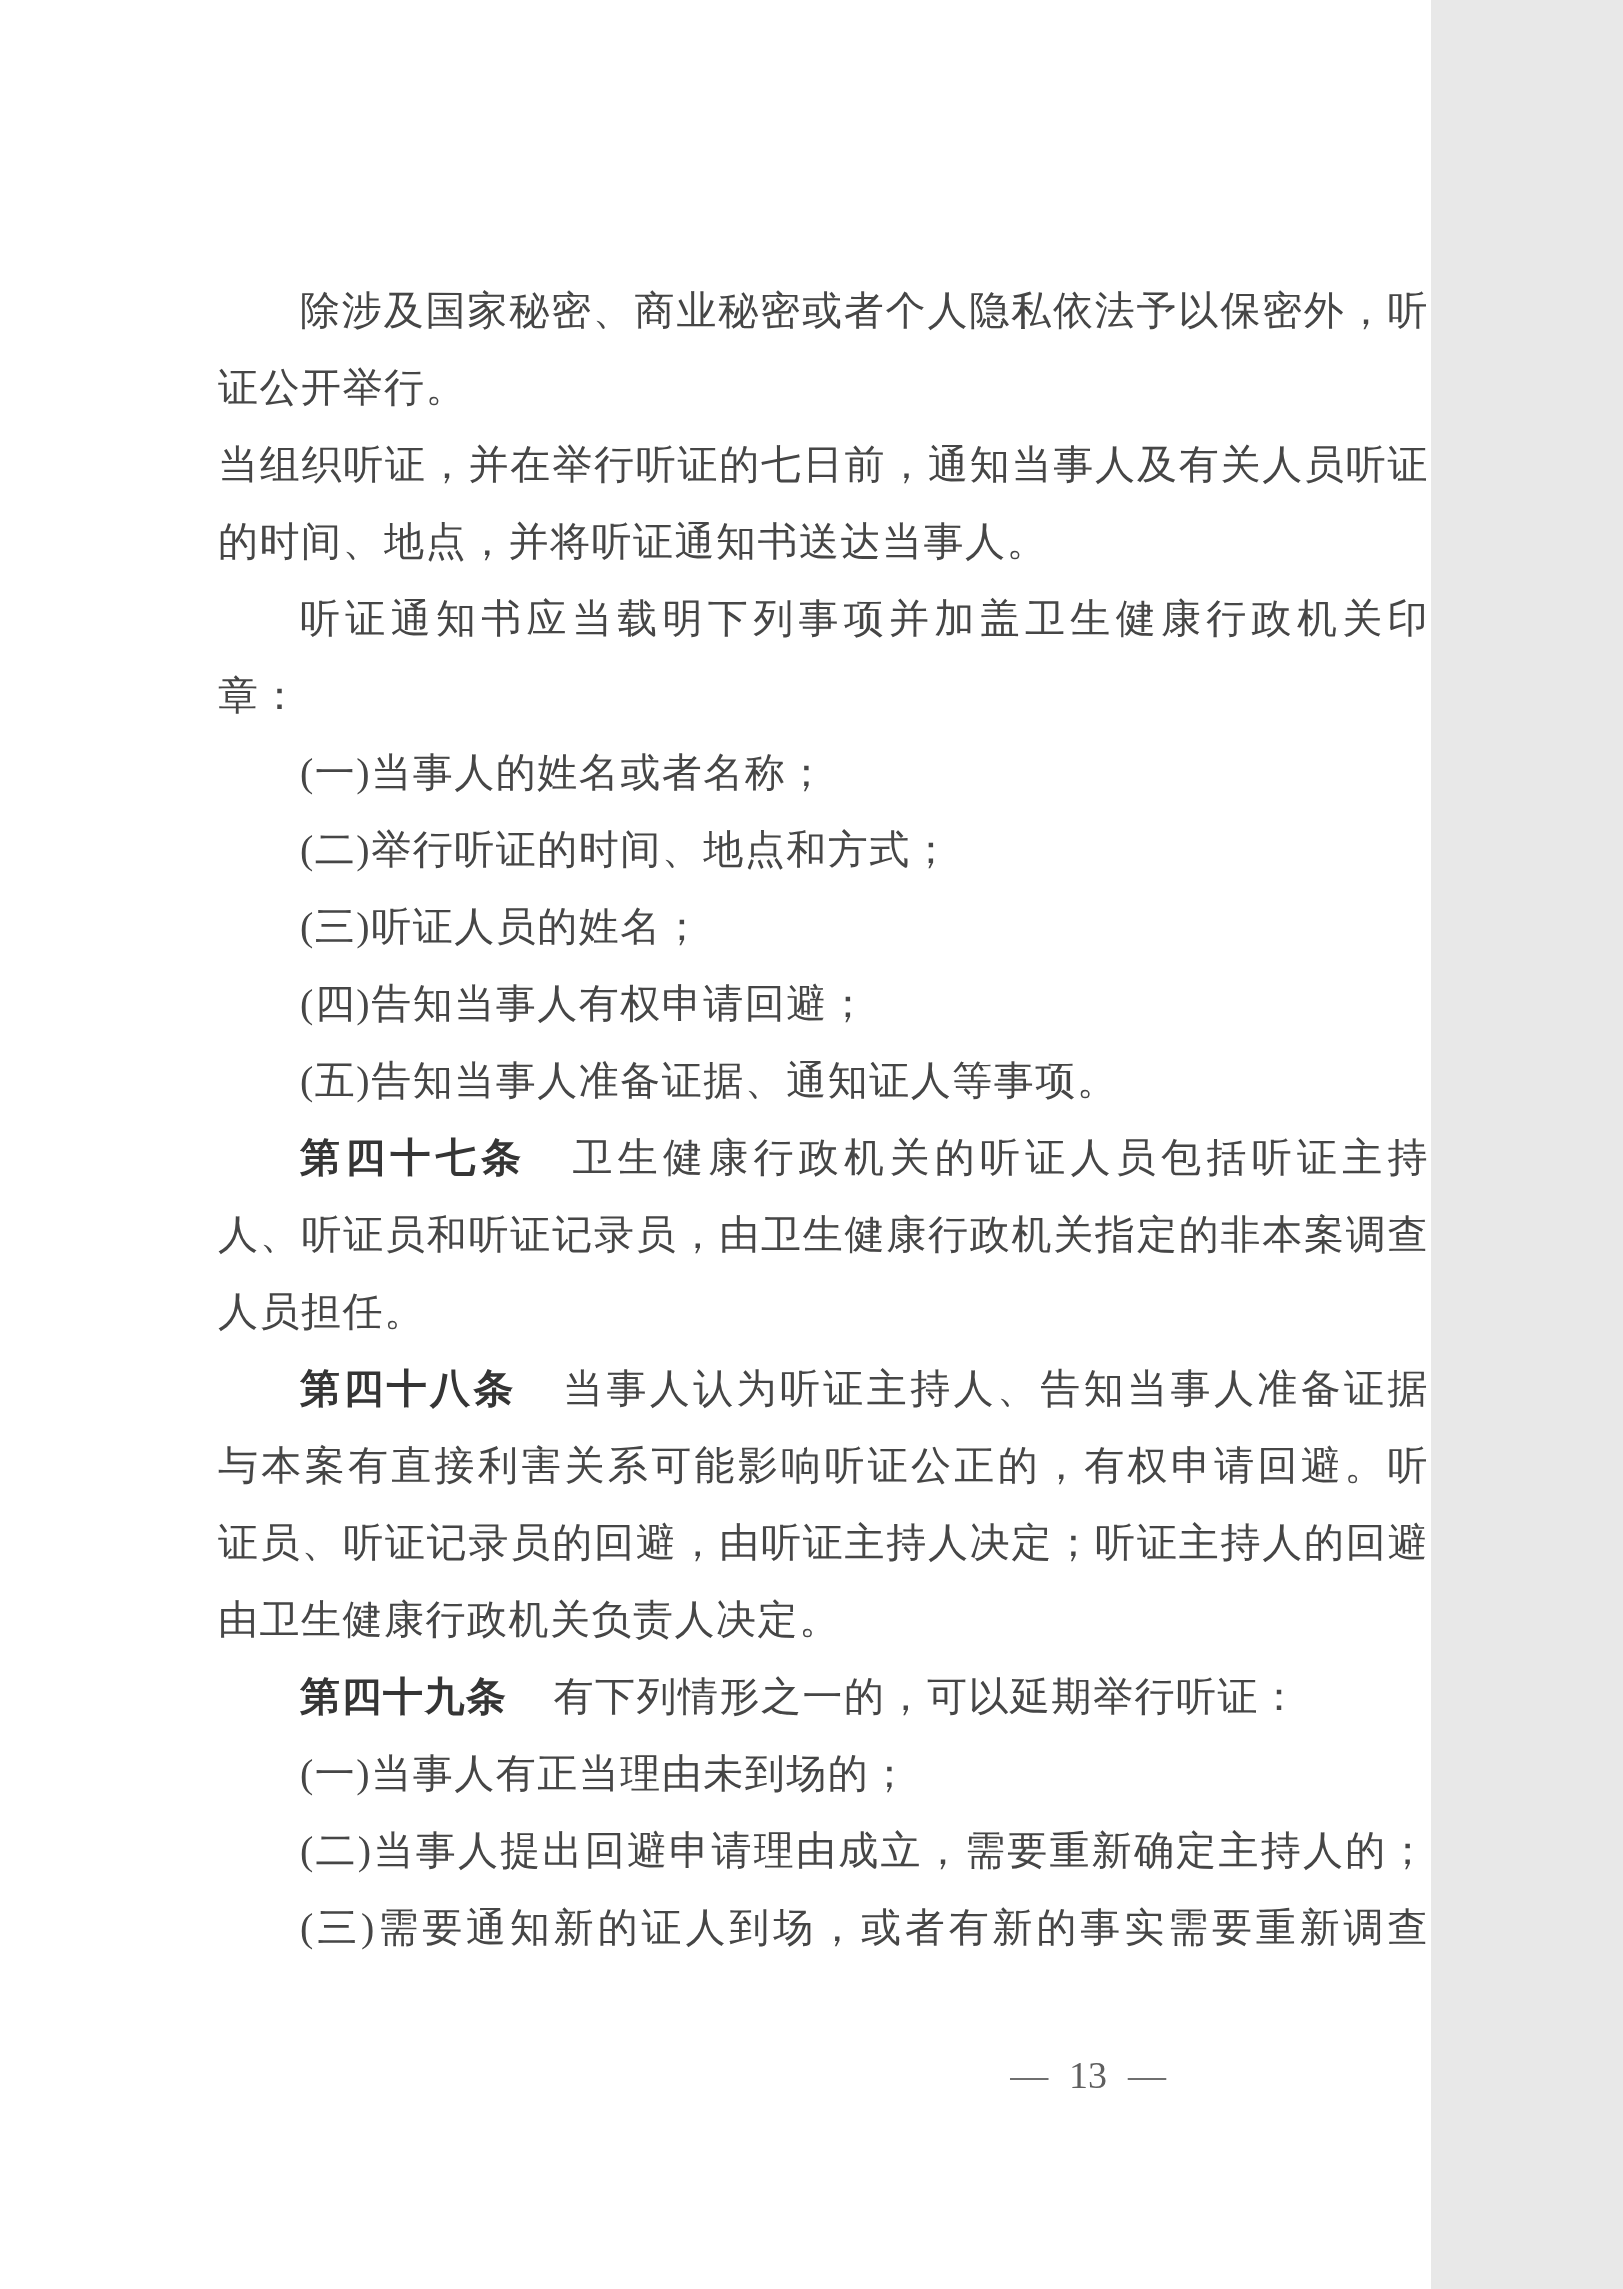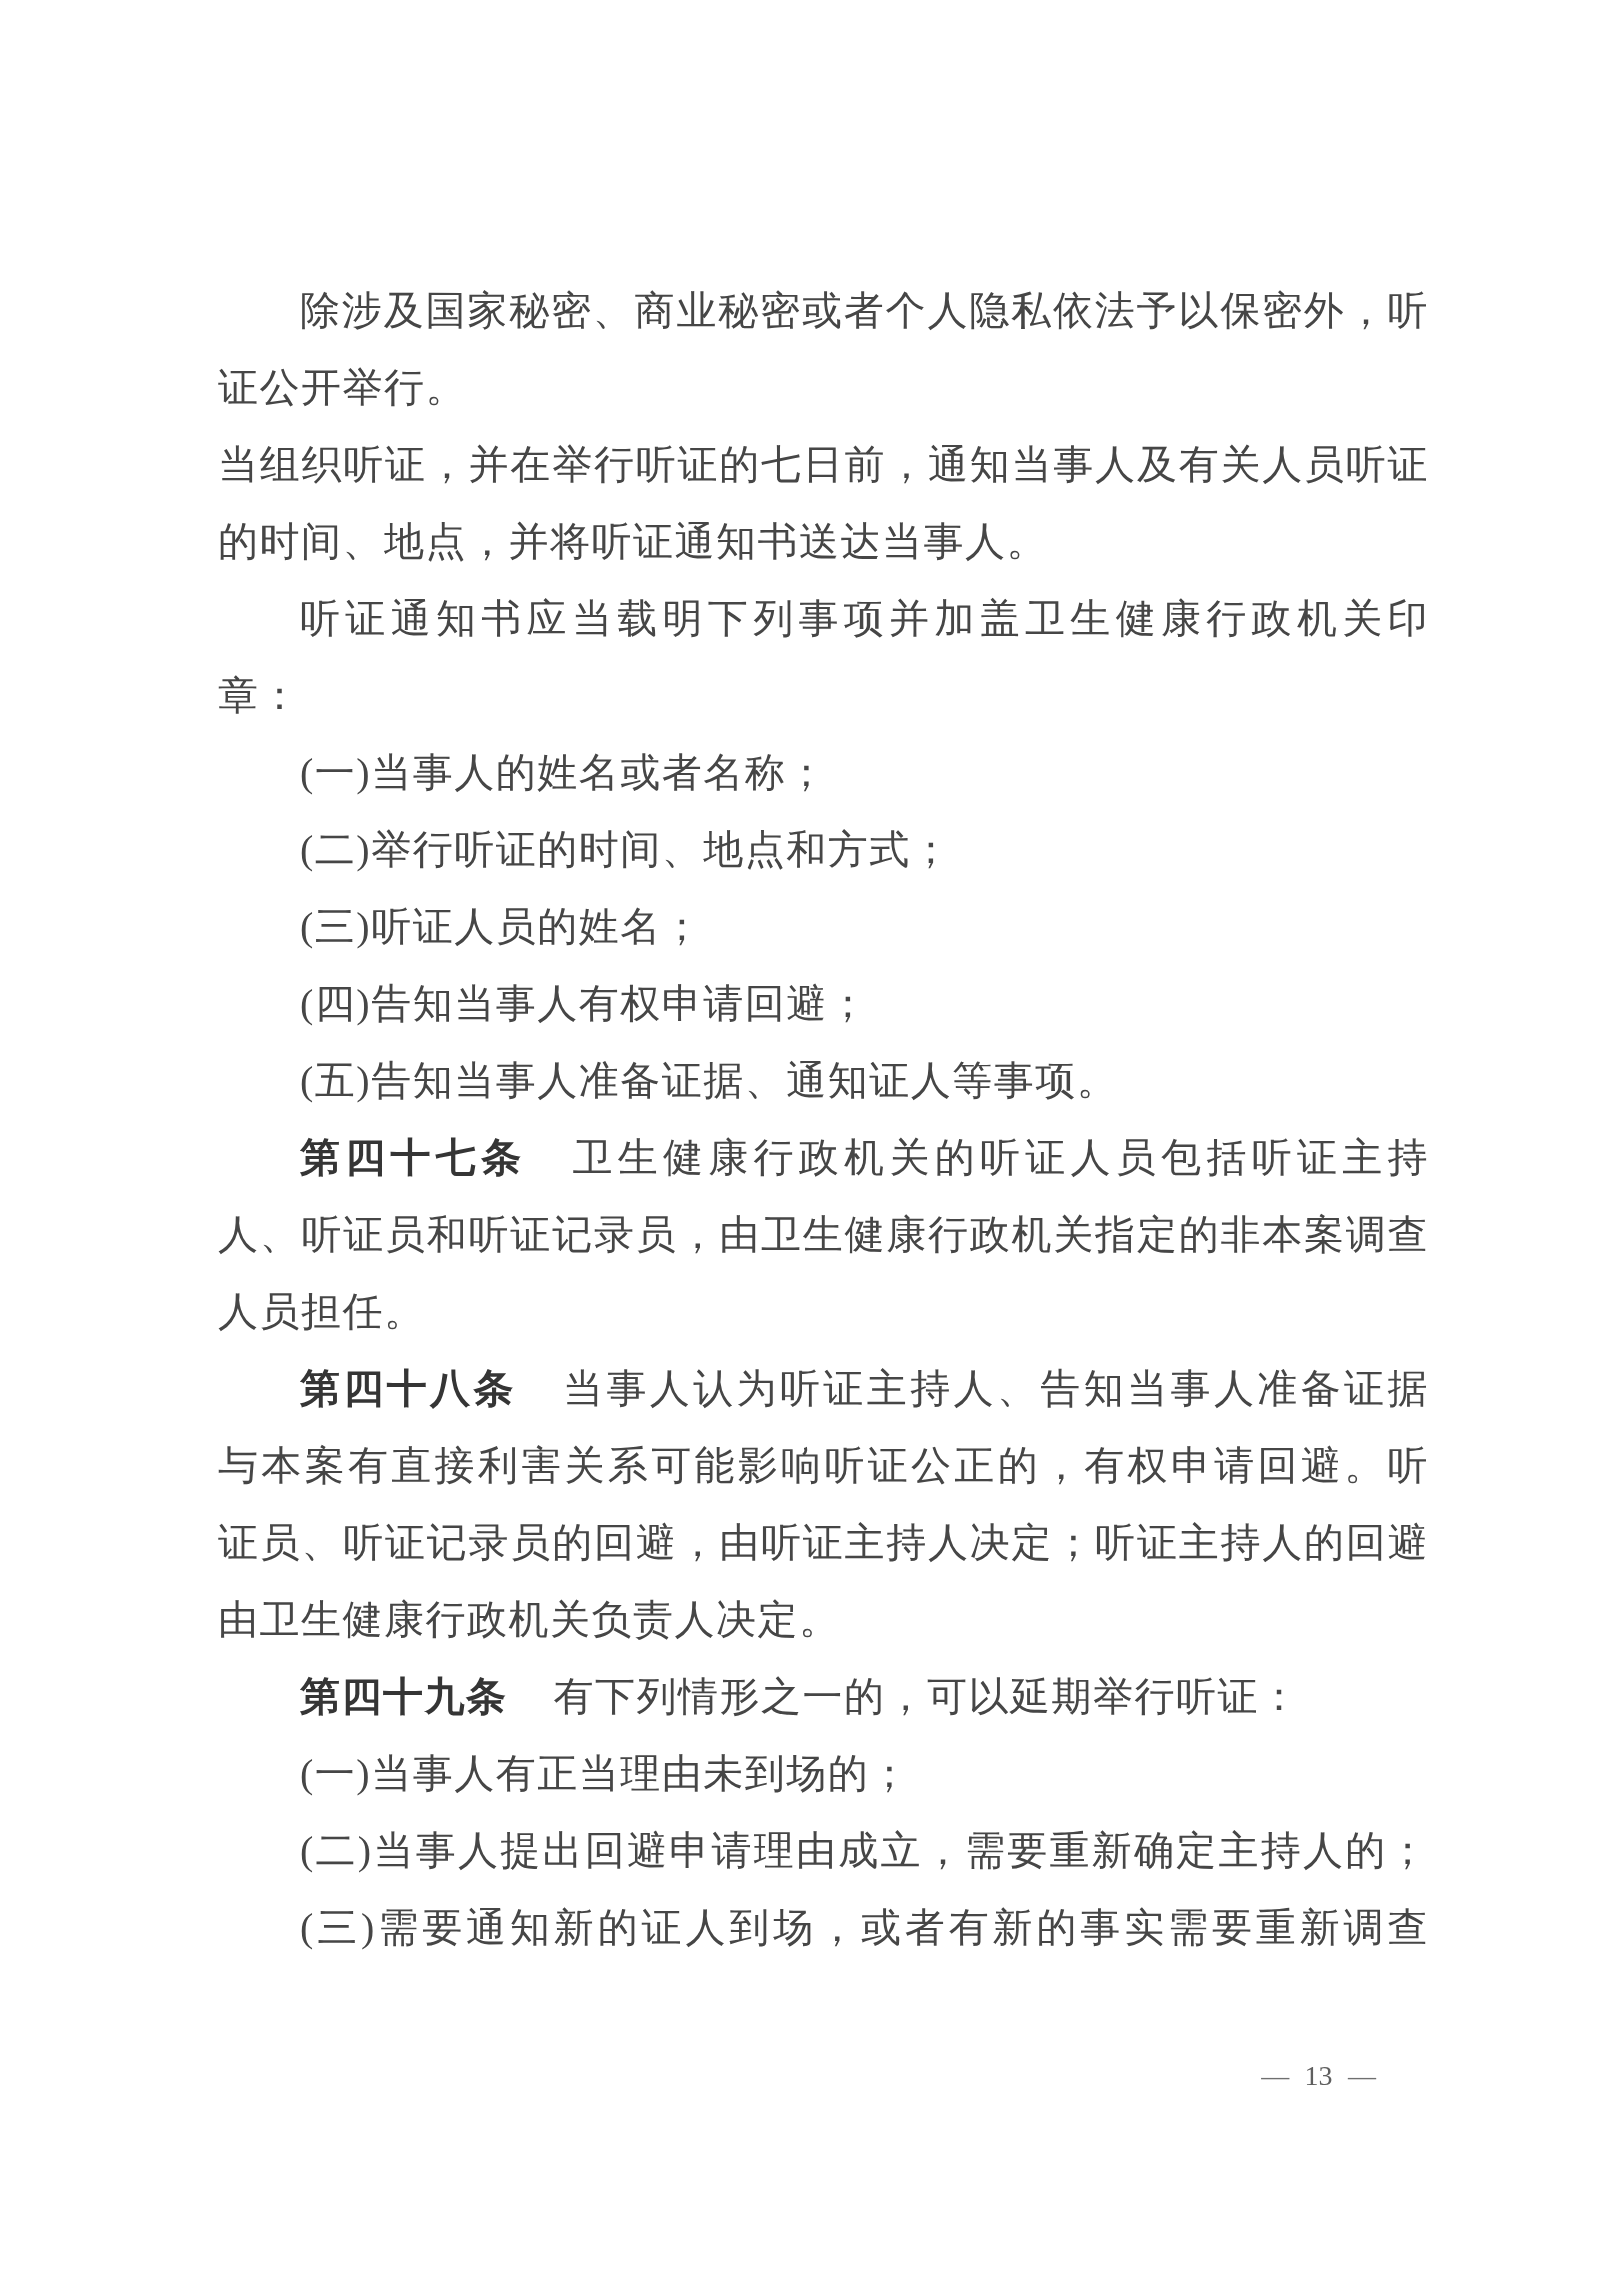--- a/index.html
+++ b/index.html
@@ -1,18 +1,18 @@
 <!DOCTYPE html>
 <html lang="zh"><head>
 <meta charset="utf-8">
 <style>
   html, body { margin: 0; padding: 0; background: #e8e8e8; }
   .page {
     position: relative;
-    width: 1623px;
+    width: 1431px;
     height: 2290px;
     background: #ffffff;
     font-family: "Liberation Serif", "DejaVu Serif", serif;
     color: #464646;
     overflow: hidden;
   }
   .textblock {
     position: absolute;
     left: 218px;
     top: 272px;
@@ -37,22 +37,22 @@
   .article-label {
     font-family: "Liberation Sans", "DejaVu Sans", sans-serif;
     font-weight: bold;
     color: #353535;
     margin-right: 1.15em;
   }
   .article-label:empty { display: none; }
   .footer {
     position: absolute;
     top: 2052px;
-    right: 247px;
-    font-size: 28px;
+    right: 265px;
+    font-size: 38px;
     line-height: 47px;
     color: #6f6f6f;
     letter-spacing: 0;
     font-family: Liberation Serif, serif;
   }
   .footer .page-num { margin: 0 0.55em; color: #5f5f5f; }
 </style>
 </head>
 <body>
 

